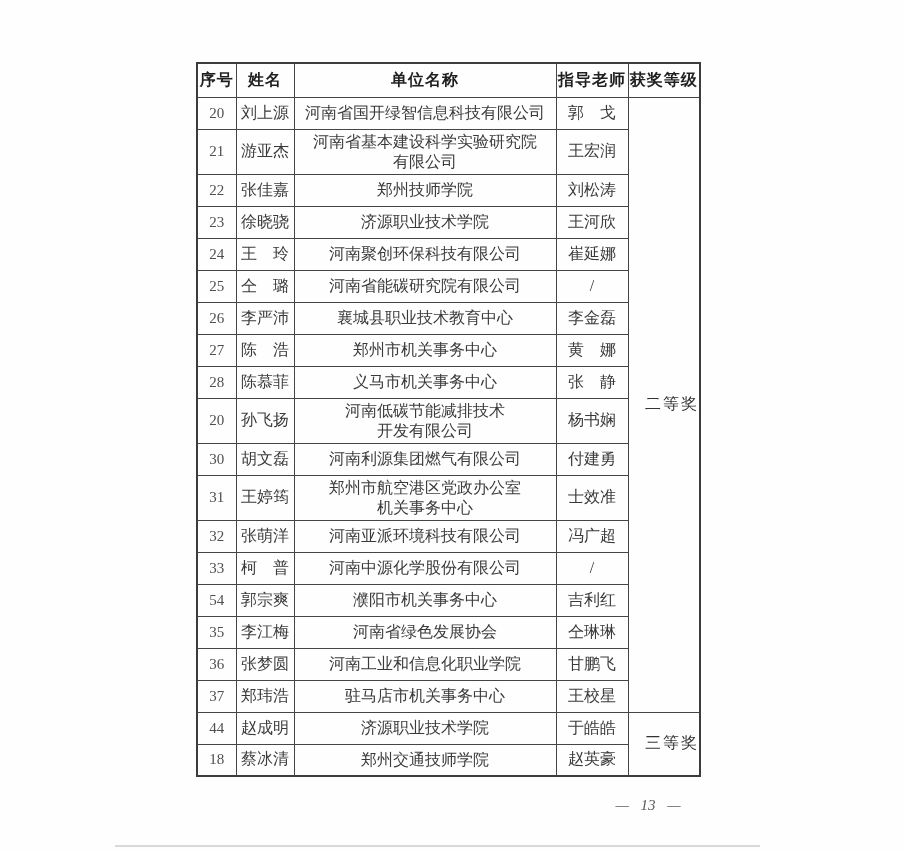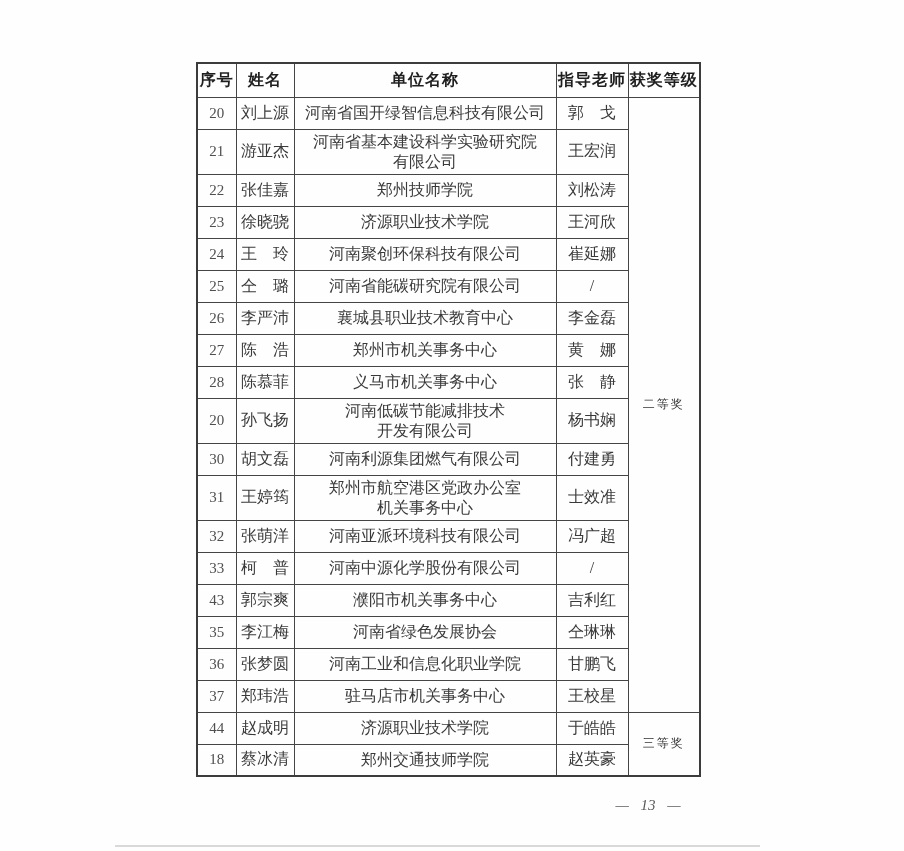--- a/index.html
+++ b/index.html
@@ -47,23 +47,24 @@
   }
   .award-table td.no {
     font-size: 15px;
     color: #4f4f4f;
   }
   .award-table td.org {
     white-space: pre-line;
     line-height: 20px;
   }
   .award-table td.award {
-    font-size: 12px;
+    font-size: 16px;
     color: #333333;
     letter-spacing: 2px;
+    text-align: right;
   }
   .page-number {
     position: absolute;
     left: 600px;
     top: 797px;
     width: 96px;
     text-align: center;
     font-size: 15px;
     color: #595959;
     word-spacing: 8px;
@@ -183,21 +184,21 @@
           <td class="org">河南亚派环境科技有限公司</td>
           <td>冯广超</td>
         </tr>
         <tr>
           <td class="no">33</td>
           <td>柯　普</td>
           <td class="org">河南中源化学股份有限公司</td>
           <td>/</td>
         </tr>
         <tr>
-          <td class="no">43</td>
+          <td class="no">54</td>
           <td>郭宗爽</td>
           <td class="org">濮阳市机关事务中心</td>
           <td>吉利红</td>
         </tr>
         <tr>
           <td class="no">35</td>
           <td>李江梅</td>
           <td class="org">河南省绿色发展协会</td>
           <td>仝琳琳</td>
         </tr>

